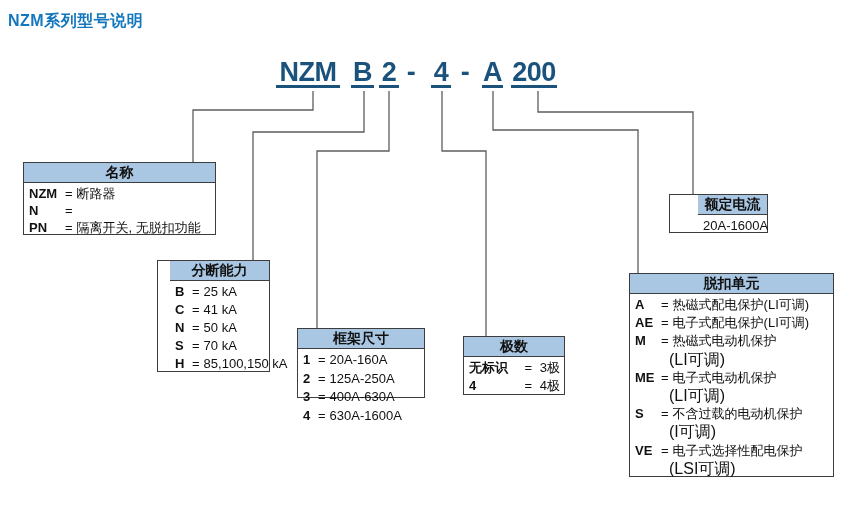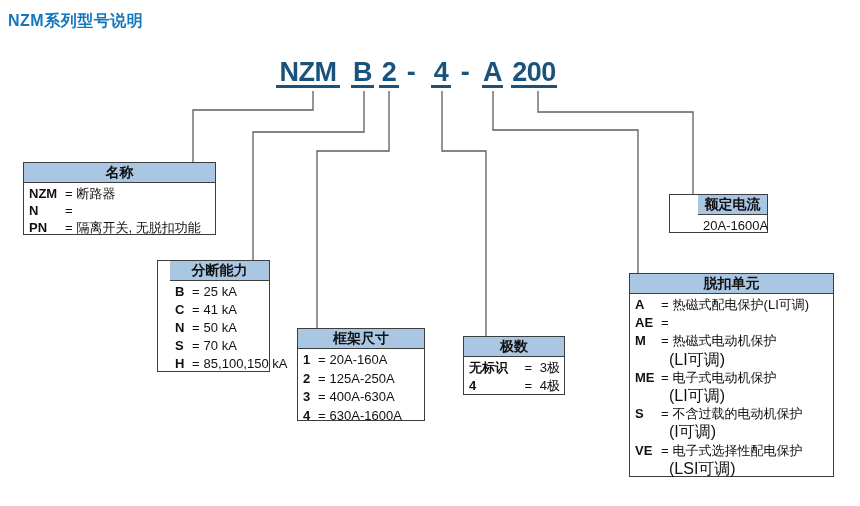--- a/index.html
+++ b/index.html
@@ -45,21 +45,21 @@
   .subrow { white-space: nowrap; font-size: 16px; color: #111; }
 
   .box-name   { left: 23px;  top: 162px; width: 193px; height: 73px; }
   .box-name .row { line-height: 17px; }
   .box-name .code { width: 34px; }
 
   .box-break  { left: 157px; top: 260px; width: 113px; height: 112px; padding-left: 12px; }
   .box-break .row { line-height: 18px; }
   .box-break .code { width: 15px; }
 
-  .box-frame  { left: 297px; top: 328px; width: 128px; height: 93px; }
+  .box-frame  { left: 297px; top: 328px; width: 128px; height: 70px; }
   .box-frame .row { line-height: 18.5px; }
   .box-frame .code { width: 13px; }
 
   .box-poles  { left: 463px; top: 336px; width: 102px; height: 59px; }
   .box-poles .row { line-height: 18px; justify-content: space-between; }
   .box-poles .code { width: 50px; }
 
   .box-trip   { left: 605px; top: 273px; width: 205px; height: 204px; margin-left: 24px; }
   .box-trip .row, .box-trip .subrow { line-height: 18.2px; }
   .box-trip .code { width: 24px; }
@@ -190,20 +190,21 @@
     <div class="box-header">脱扣单元</div>
     <div class="box-body">
       <div class="row">
         <span class="code">A</span>
           <span class="eq">=</span>
           <span class="val">热磁式配电保护(LI可调)</span>
       </div>
       <div class="row">
         <span class="code">AE</span>
           <span class="eq">=</span>
+          <span class="val">电子式配电保护(LI可调)</span>
       </div>
       <div class="row">
         <span class="code">M</span>
           <span class="eq">=</span>
           <span class="val">热磁式电动机保护</span>
       </div>
       <div class="subrow">(LI可调)</div>
       <div class="row">
         <span class="code">ME</span>
           <span class="eq">=</span>

